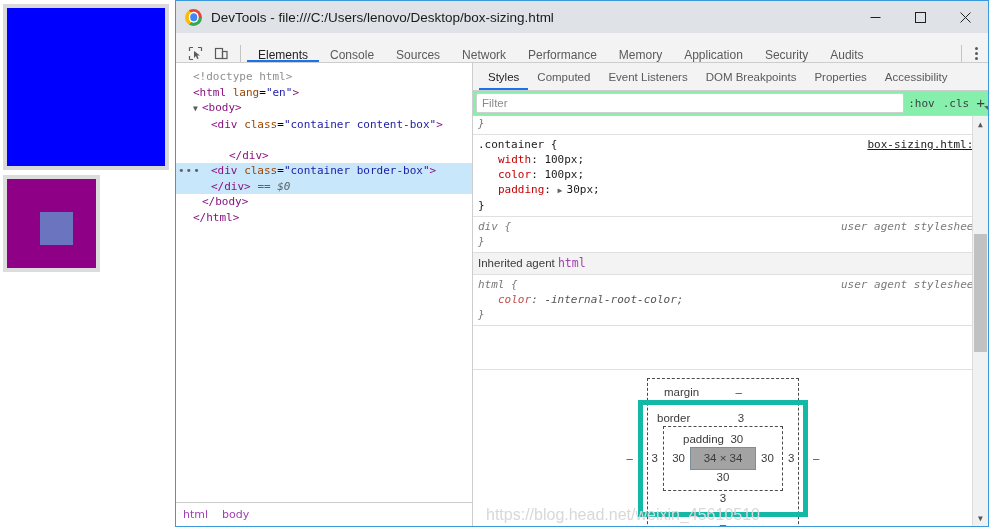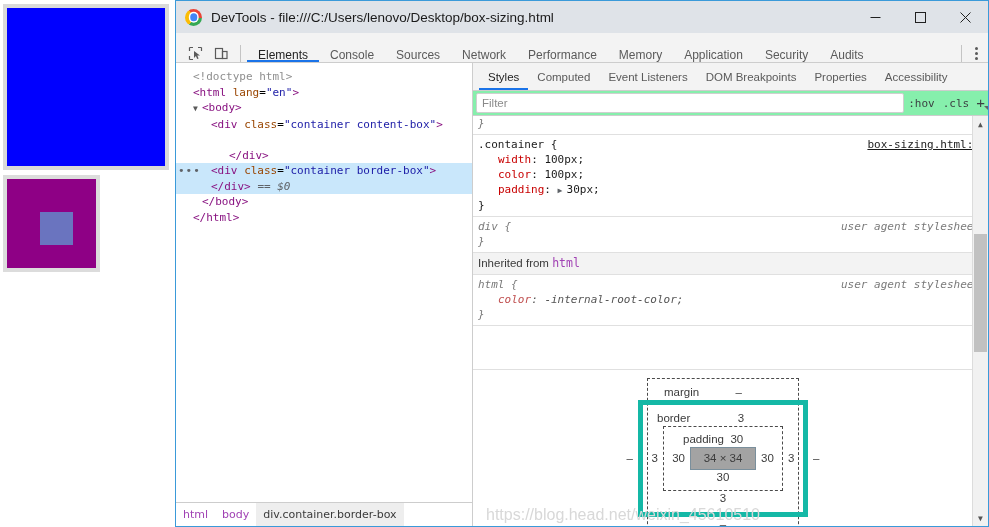--- a/index.html
+++ b/index.html
@@ -577,21 +577,20 @@
             <div class="dnode" style="padding-left: 35px;">&nbsp;</div>
             <div class="dnode" style="padding-left: 53px;"><span class="tw">&lt;/div&gt;</span></div>
             <div class="dnode sel" style="padding-left: 35px;"><span class="ellipsis-marker">•••</span><span class="tw">&lt;div</span> <span class="ta">class</span>=<span class="tv">"container border-box"</span><span class="tw">&gt;</span></div>
             <div class="dnode sel" style="padding-left: 35px;"><span class="tw">&lt;/div&gt;</span> <span class="tz">== $0</span></div>
             <div class="dnode" style="padding-left: 26px;"><span class="tw">&lt;/body&gt;</span></div>
             <div class="dnode" style="padding-left: 17px;"><span class="tw">&lt;/html&gt;</span></div>
           </div>
         <div id="breadcrumb">
           <div class="crumb">html</div>
           <div class="crumb">body</div>
-          <div class="crumb active">div.container.border-box</div>
         </div>
       </div>
 
       <div id="styles-pane">
 
         <div id="styles-tabbar">
           <div class="stab active">Styles</div>
           <div class="stab">Computed</div>
           <div class="stab">Event Listeners</div>
           <div class="stab">DOM Breakpoints</div>
@@ -627,21 +626,21 @@
             <div class="sel-name">}</div>
           </div>
 
           <div class="rule ua">
             <span class="origin">user agent stylesheet</span>
             <div>div {</div>
             <div>}</div>
           </div>
 
           <div class="inherited-hdr">
-            <span>Inherited from </span><span class="tagname">html</span>
+            <span>Inherited agent </span><span class="tagname">html</span>
           </div>
 
           <div class="rule ua">
             <span class="origin">user agent stylesheet</span>
             <div>html {</div>
             <div class="prop">
               <span class="pn-ua">color</span><span class="pv-ua">: </span><span class="pv-ua">-internal-root-color;</span>
             </div>
             <div>}</div>
           </div>

